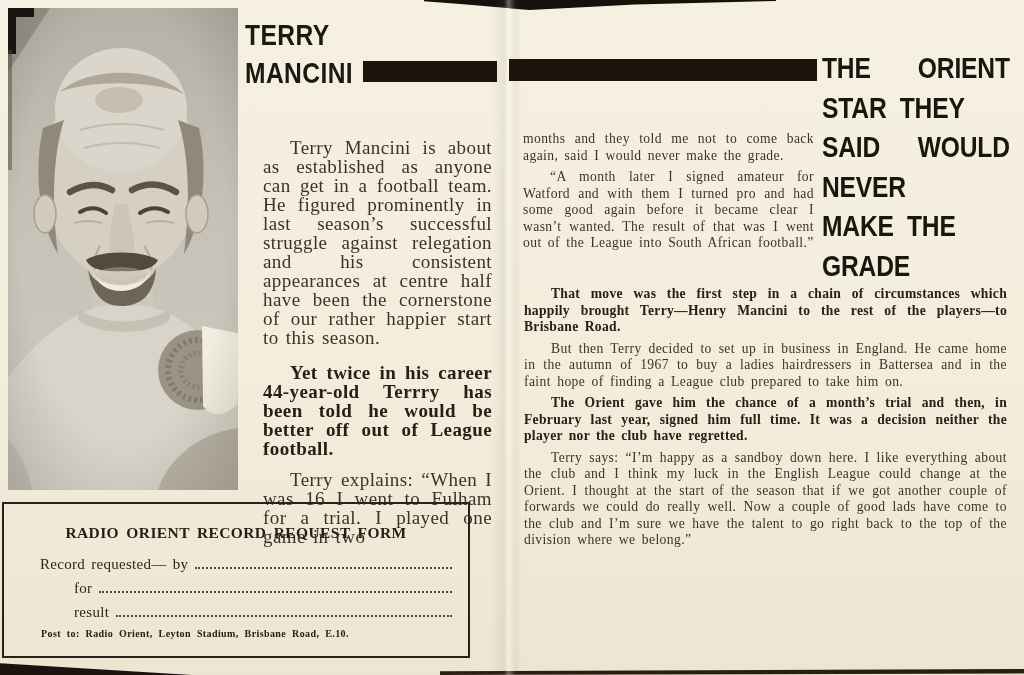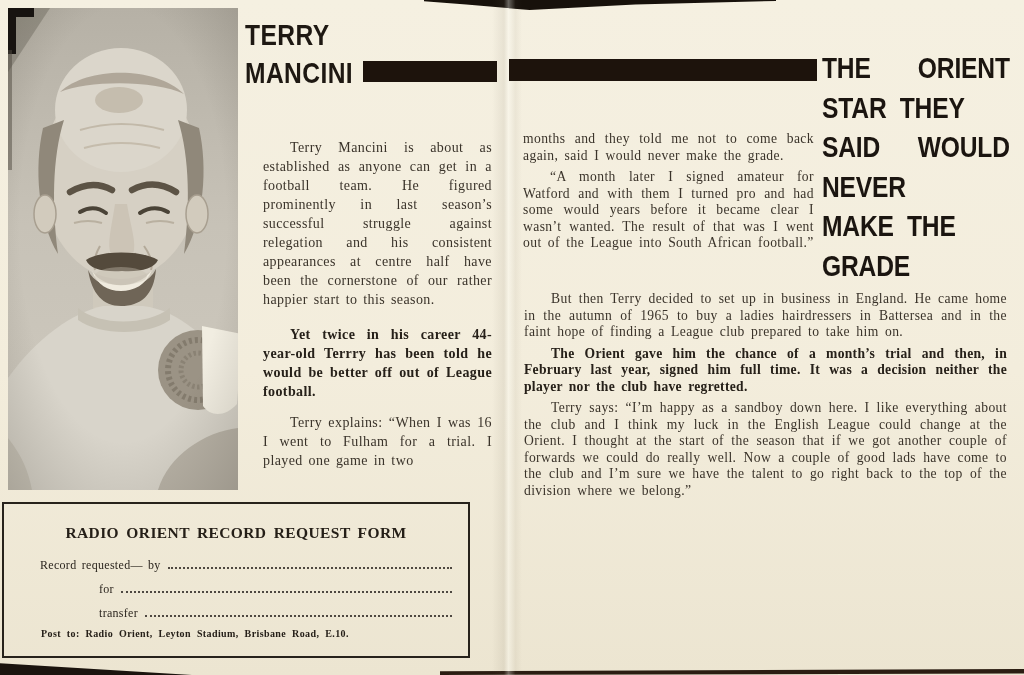--- a/index.html
+++ b/index.html
@@ -31,38 +31,38 @@
   .headline{position:absolute;left:822px;top:48px;width:229px;
             font-family:"Liberation Sans",sans-serif;font-weight:700;font-size:30px;
             line-height:39.5px;color:#1b1510;letter-spacing:-.2px;
             transform:scaleX(.82);transform-origin:left top;}
   .hl{word-spacing:8px;white-space:nowrap;}
   .hl.j{text-align:justify;text-align-last:justify;white-space:normal;}
   
   .col{position:absolute;color:#3a332a;}
   .col p{margin:0;text-align:justify;}
   .left-col{left:263px;top:138px;width:229px;}
-  .left-col p{font-size:14px;line-height:19px;letter-spacing:.4px;word-spacing:2px;}
+  .left-col p{font-size:19px;line-height:19px;letter-spacing:.4px;word-spacing:2px;}
   .narrow-col{left:523px;top:131px;width:291px;}
   .full-col{left:524px;top:286px;width:483px;}
   .rp{font-size:13.6px;line-height:16.5px;letter-spacing:.4px;word-spacing:2.5px;}
   .indent{text-indent:27px;}
   .bold{font-weight:700;color:#262019;letter-spacing:.3px;}
   .mt1{margin-top:16px !important;}
   .mt2{margin-top:12px !important;}
   .mt3{margin-top:5px !important;}
   
   .form-box{position:absolute;left:2px;top:502px;width:464px;height:152px;
             border:2px solid #27221b;color:#2c261f;}
   .form-title{margin-top:20px;text-align:center;font-weight:700;font-size:15.5px;
               letter-spacing:.4px;word-spacing:3px;color:#241e17;}
   .form-row{display:flex;align-items:flex-end;height:24px;padding-right:16px;
-            font-size:12px;letter-spacing:.3px;word-spacing:2px;}
+            font-size:15px;letter-spacing:.3px;word-spacing:2px;}
   .form-row.first{margin-top:7px;padding-left:36px;}
-  .form-row.rest{padding-left:95px;}
+  .form-row.rest{padding-left:70px;}
   .flabel{white-space:nowrap;}
   .leader{flex:1;border-bottom:2px dotted #4e4841;margin:0 0 4px 7px;}
   .form-post{margin-top:7px;padding-left:37px;font-weight:600;font-size:10px;
              letter-spacing:.4px;word-spacing:3px;color:#262019;}
 </style>
 </head>
 <body>
 
 <div class="scan">
 
@@ -156,39 +156,40 @@
     <div class="form-title">RADIO ORIENT RECORD REQUEST FORM</div>
     <div class="form-row first">
       <span class="flabel">Record requested— by</span>
       <span class="leader"></span>
     </div>
     <div class="form-row rest">
       <span class="flabel">for</span>
       <span class="leader"></span>
     </div>
     <div class="form-row rest">
-      <span class="flabel">transfer</span>
+      <span class="flabel">result</span>
       <span class="leader"></span>
     </div>
     <div class="form-post">Post to: Radio Orient, Leyton Stadium, Brisbane Road, E.10.</div>
   </div>
 
   <div class="headline">
     <div class="hl j">THE ORIENT</div>
     <div class="hl">STAR THEY</div>
     <div class="hl j">SAID WOULD</div>
     <div class="hl">NEVER</div>
     <div class="hl">MAKE THE</div>
     <div class="hl">GRADE</div>
   </div>
 
   <div class="col narrow-col">
     <p class="rp">months and they told me not to come back again, said I would never make the grade.</p>
-    <p class="rp indent mt3">“A month later I signed amateur for Watford and with them I turned pro and had some would years before it became clear I wasn’t wanted. The result of that was I went out of the League into South African football.”</p>
+    <p class="rp indent mt3">“A month later I signed amateur for Watford and with them I turned pro and had some good again before it became clear I wasn’t wanted. The result of that was I went out of the League into South African football.”</p>
   </div>
 
   <div class="col full-col">
-    <p class="rp indent mt3">But then Terry decided to set up in business in England. He came home in the autumn of 1965 to buy a ladies hairdressers in Battersea and in the faint hope of finding a League club prepared to take him on.</p>
+    <p class="rp indent bold">That move was the first step in a chain of circumstances which happily brought Terry—Henry Mancini to the rest of the players—to Brisbane Road.</p>
+    <p class="rp indent mt3">But then Terry decided to set up in business in England. He came home in the autumn of 1967 to buy a ladies hairdressers in Battersea and in the faint hope of finding a League club prepared to take him on.</p>
     <p class="rp indent bold mt3">The Orient gave him the chance of a month’s trial and then, in February last year, signed him full time. It was a decision neither the player nor the club have regretted.</p>
     <p class="rp indent mt3">Terry says: “I’m happy as a sandboy down here. I like everything about the club and I think my luck in the English League could change at the Orient. I thought at the start of the season that if we got another couple of forwards we could do really well. Now a couple of good lads have come to the club and I’m sure we have the talent to go right back to the top of the division where we belong.”</p>
   </div>
 
 </div>
 
 </body></html>

